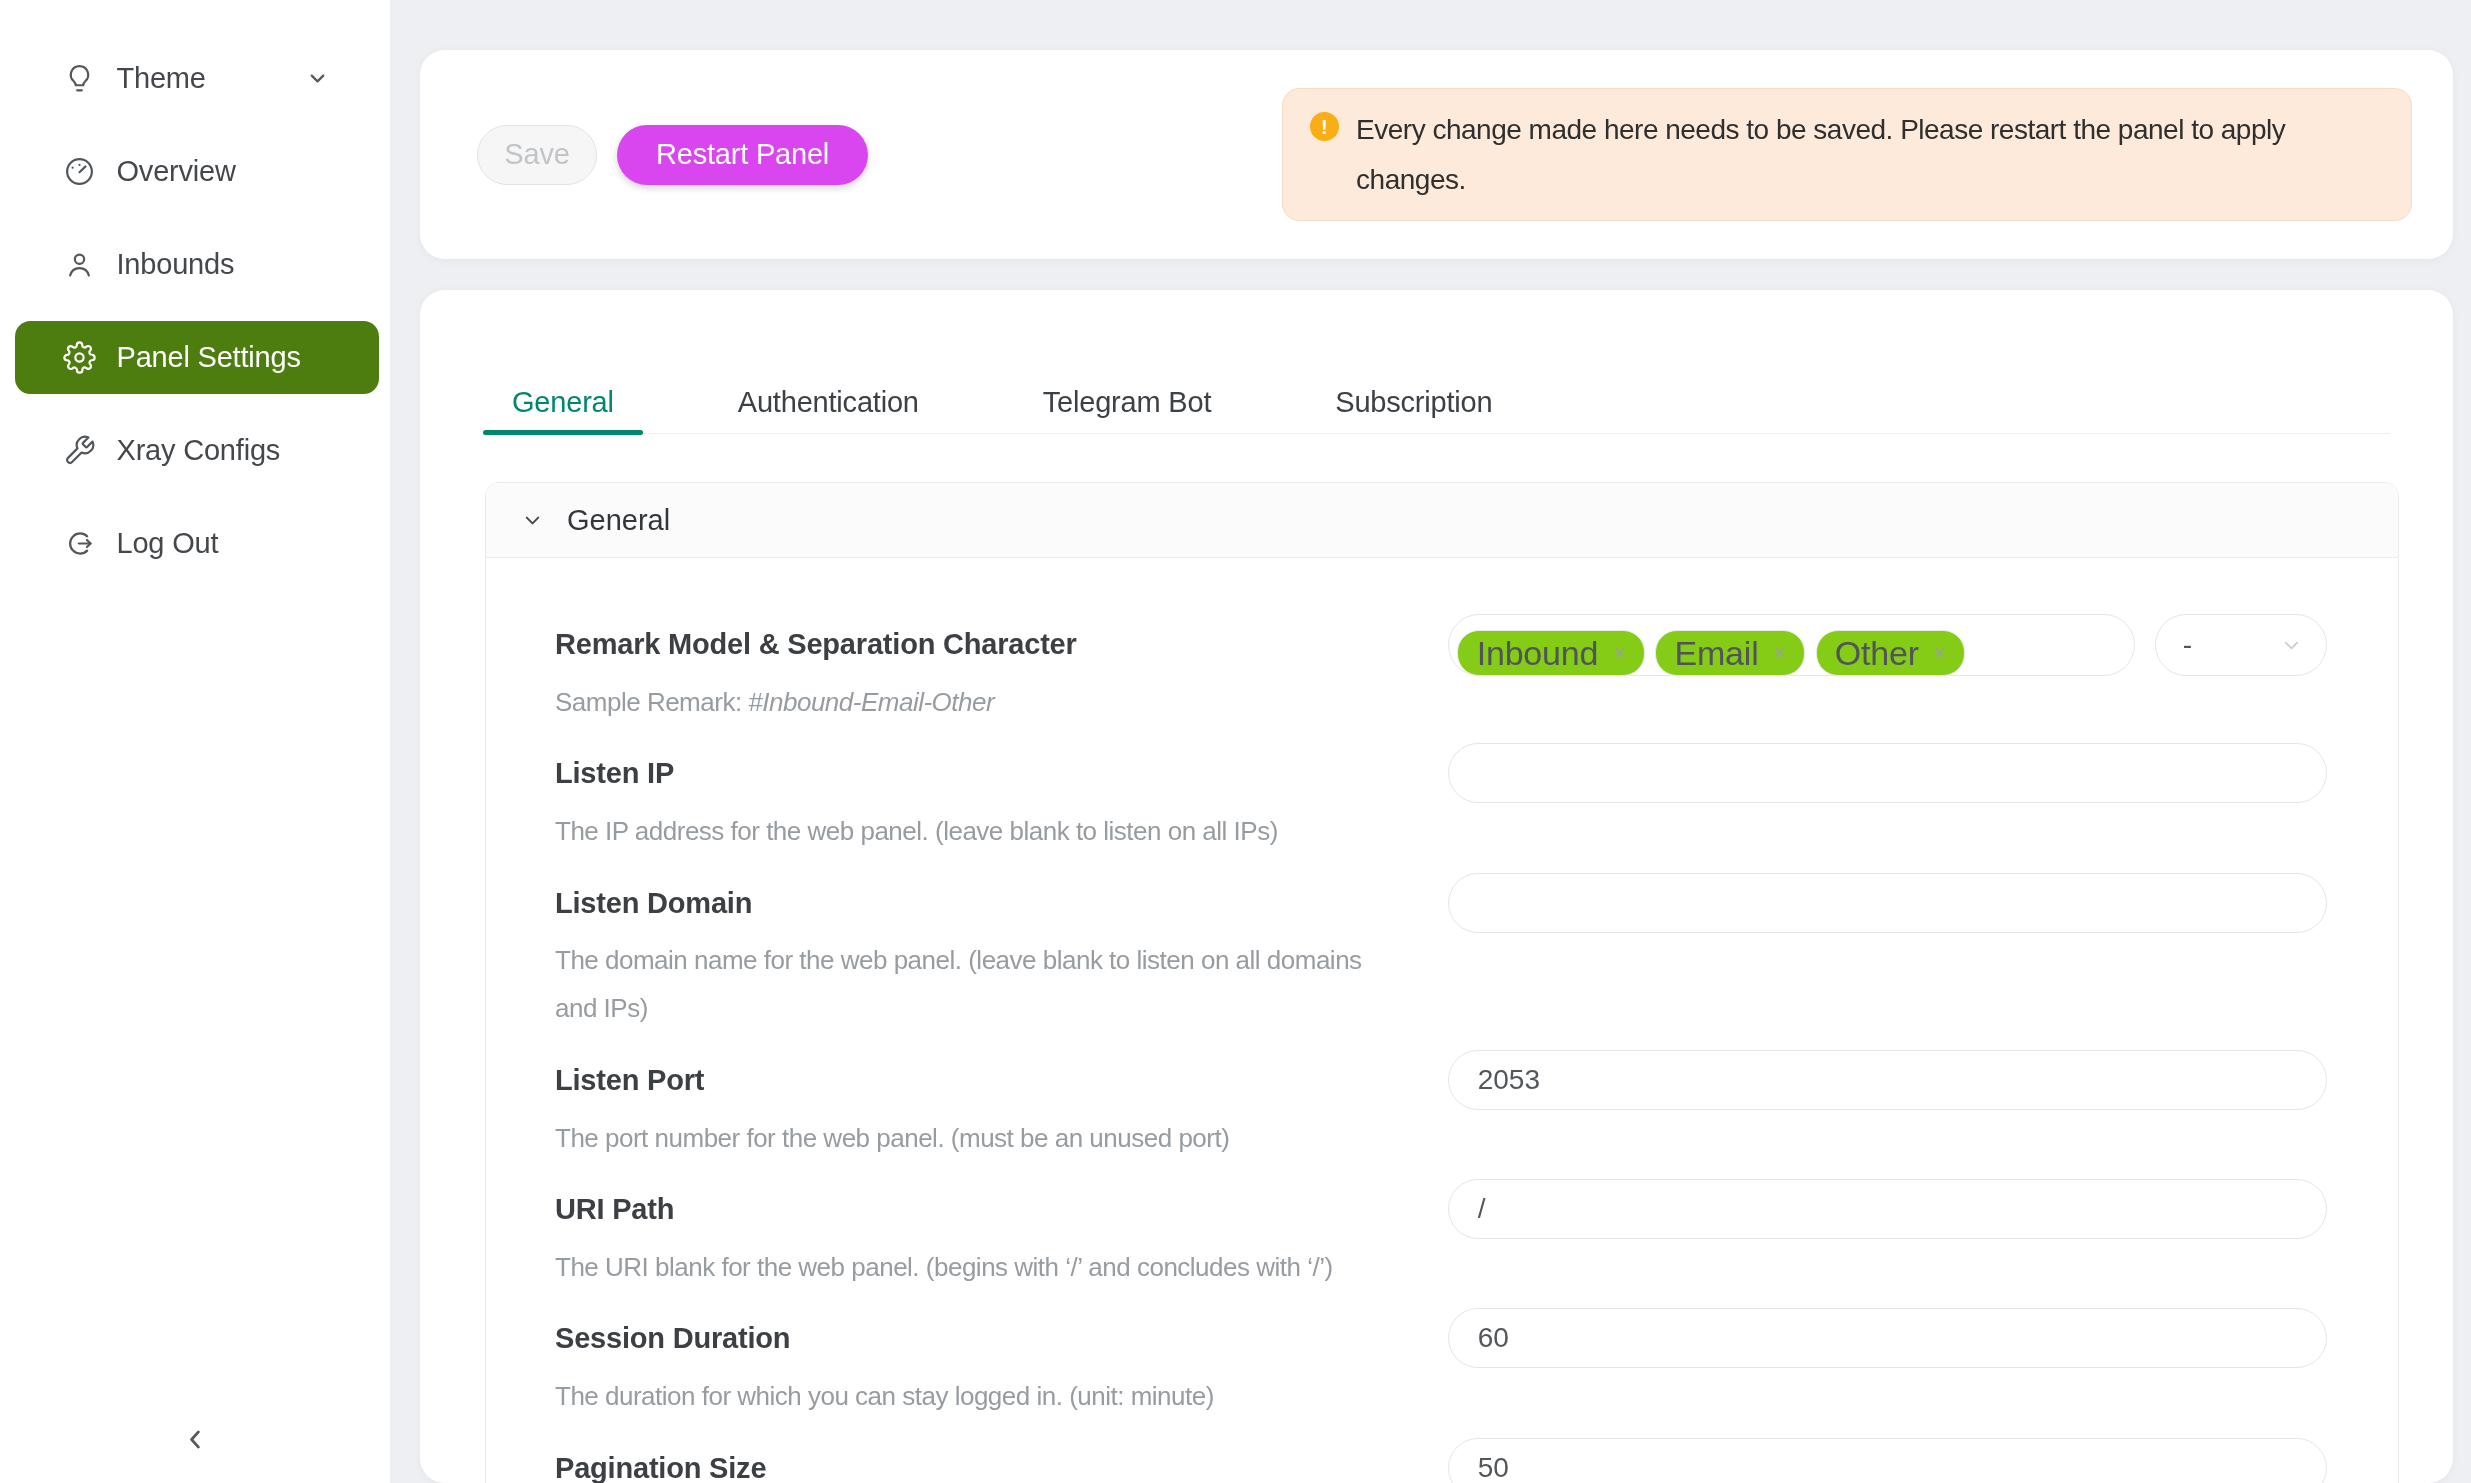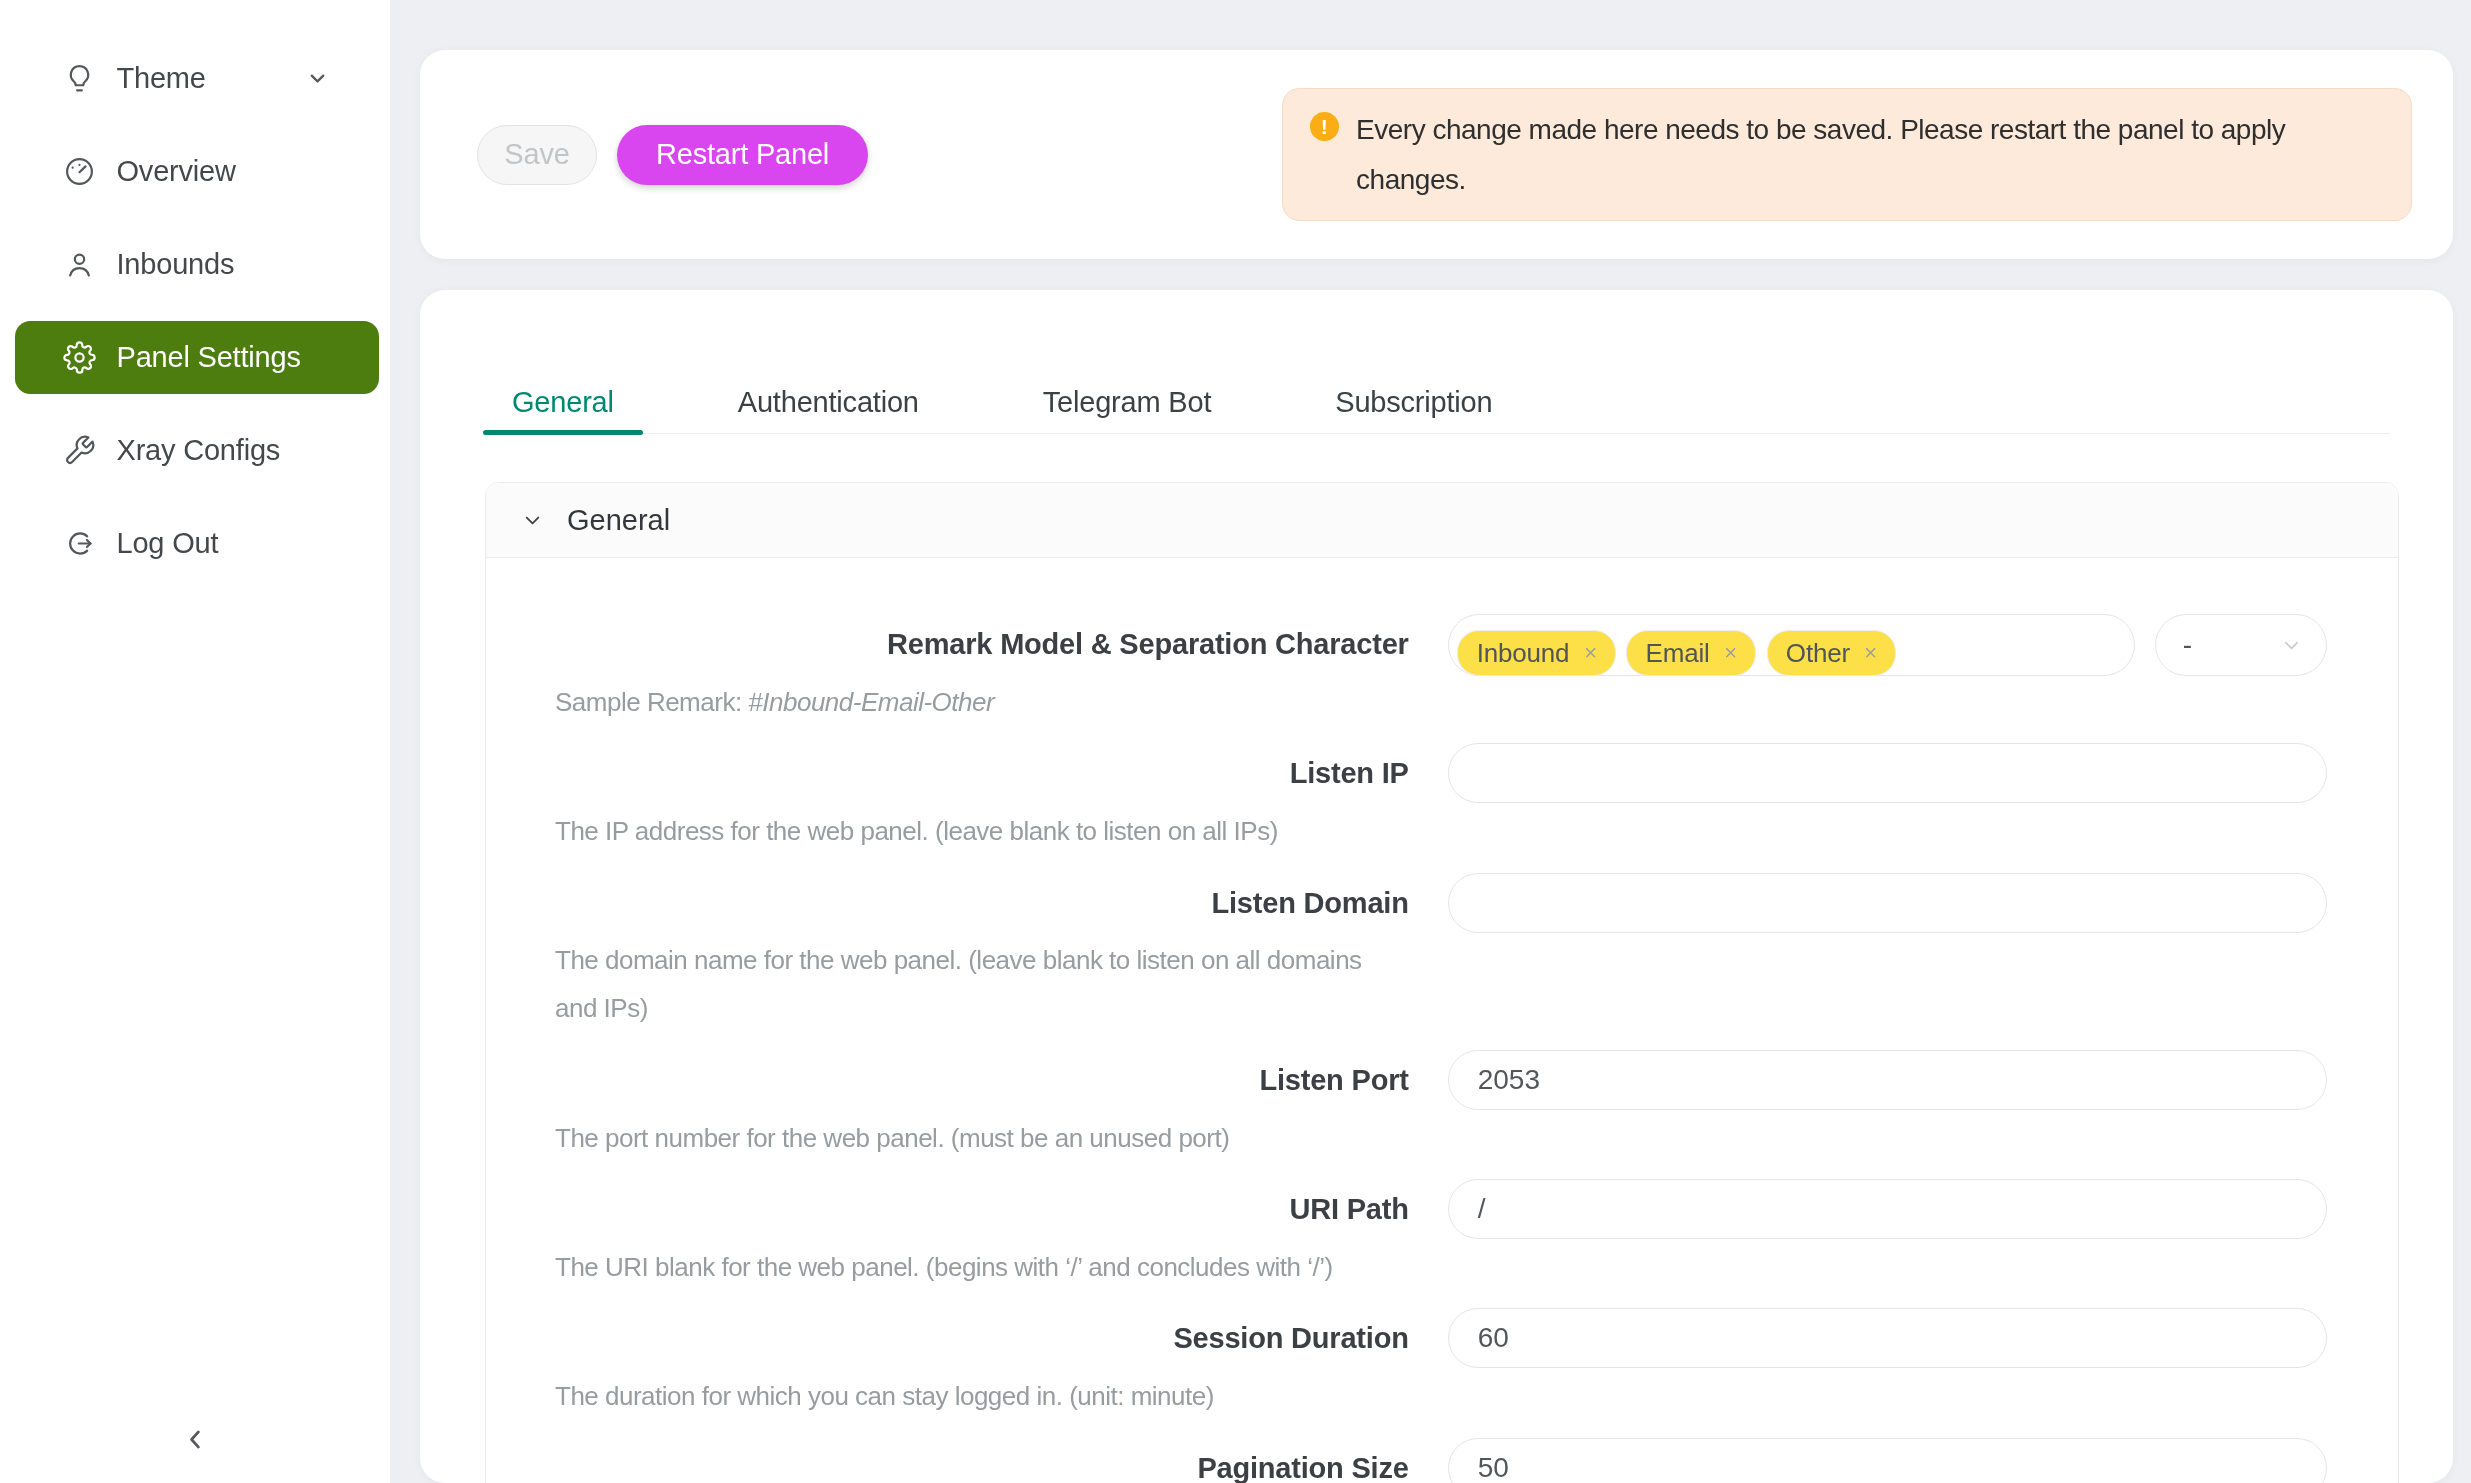--- a/index.html
+++ b/index.html
@@ -97,42 +97,42 @@
     display:flex;align-items:center;gap:23px;padding:0 35px;
     font-size:29px;color:#33373b;cursor:pointer;
     border-radius:11.6px 11.6px 0 0;
   }
   .panel-header .chev{width:23px;height:23px;color:#43474b;}
   .panel-body{padding:56px 71px 77px 69px;}
 
   .f-row{display:flex;justify-content:space-between;margin-bottom:17.4px;}
   .f-left{flex:1;margin-right:39px;min-width:0;}
   .f-label{
-    font-size:29px;font-weight:600;color:#3c4045;line-height:60px;letter-spacing:-0.2px;text-align:right;
+    font-size:29px;font-weight:600;color:#3c4045;line-height:60px;letter-spacing:-0.2px;
   }
   .f-desc{
     font-size:26px;color:#979ca1;line-height:48px;margin-top:3.9px;letter-spacing:-0.5px;
   }
   .f-desc .it{font-style:italic;}
   .f-right{width:879px;flex-shrink:0;}
   .f-input{
     width:100%;height:60px;box-sizing:border-box;background:#fff;
     border:1.9px solid #e3e5e8;border-radius:30px;padding:0 29px;
     font-size:28px;color:#53575c;font-family:inherit;outline:none;
   }
 
   .remark-controls{display:flex;gap:19.3px;}
   .tagbox{
     flex:1;height:62px;box-sizing:border-box;border:1.9px solid #e3e5e8;border-radius:31px;
     display:flex;align-items:center;padding:0 8.7px;gap:10.6px;background:#fff;cursor:text;
   }
   .tag{
-    height:44px;border-radius:22px;background:#fde047;border:1px solid #ececec;
+    height:44px;border-radius:22px;background:#84cc16;border:1px solid #ececec;
     display:inline-flex;align-items:center;padding:0 14.5px 0 18.3px;
-    font-size:26px;color:#515559;letter-spacing:-0.2px;white-space:nowrap;margin-top:16px;
+    font-size:34px;color:#515559;letter-spacing:-0.2px;white-space:nowrap;margin-top:16px;
   }
   .tag .x{width:19.3px;height:19.3px;color:#9b9fa4;margin-left:11.6px;cursor:pointer;}
   .sepselect{
     width:172px;height:62px;box-sizing:border-box;border:1.9px solid #e3e5e8;border-radius:31px;
     display:flex;align-items:center;background:#fff;cursor:pointer;
     padding:0 23px 0 27px;font-size:28px;color:#515559;
   }
   .sepselect .chev{margin-left:auto;width:23px;height:23px;color:#c6cacd;}
 </style>
 </head>

